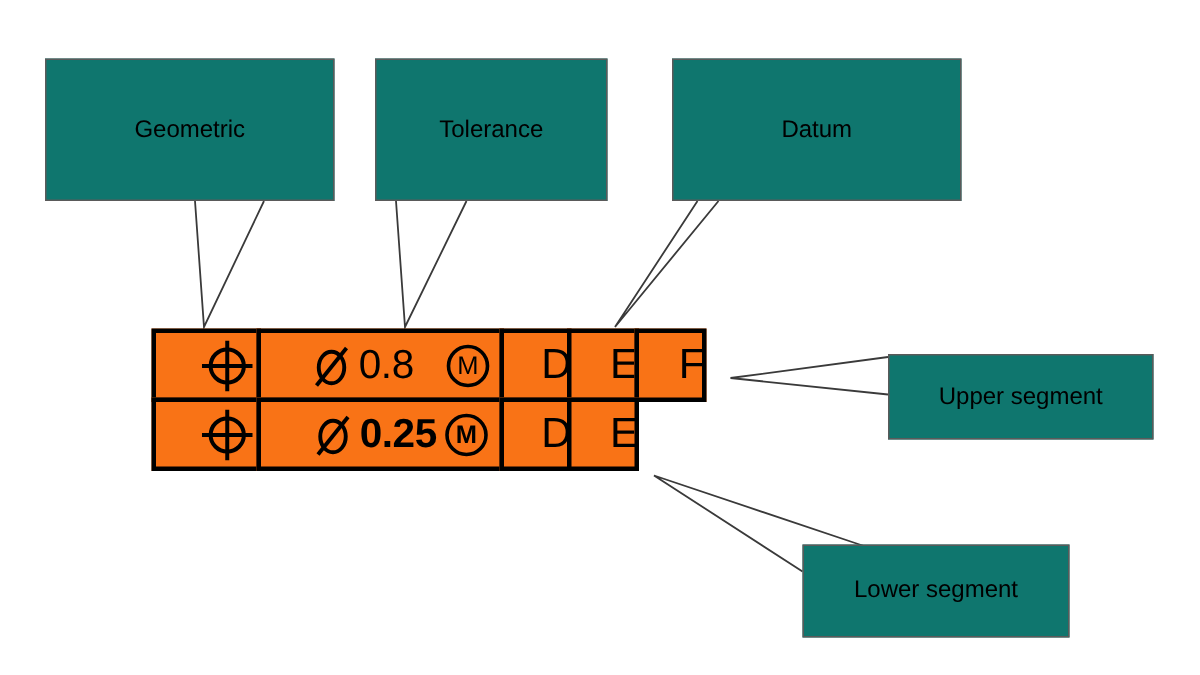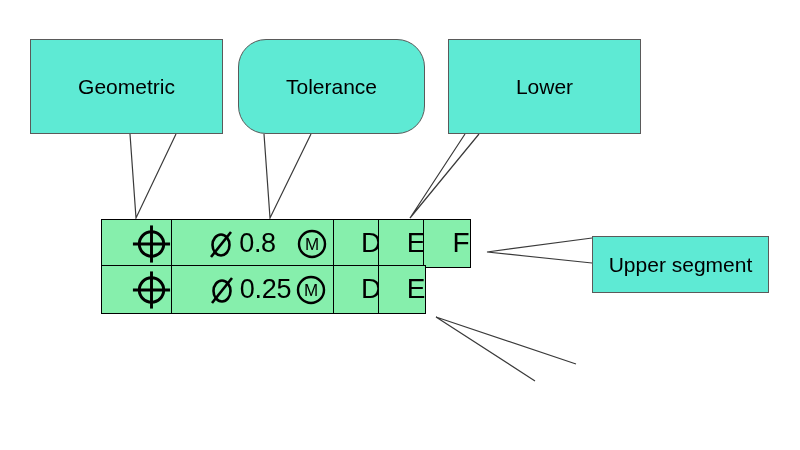--- a/index.html
+++ b/index.html
@@ -23,62 +23,62 @@
     width: 800px;
     height: 450px;
     pointer-events: none;
   }
 
   
   .callout {
     position: absolute;
     box-sizing: border-box;
     border: 1px solid #5a5a5a;
-    background: #5eead4;
+    background: #0f766e;
     display: flex;
     align-items: center;
     justify-content: center;
     text-align: center;
     color: #000000;
-    font-size: 21px;
+    font-size: 16px;
     line-height: 1.32;
     z-index: 3;
   }
   .callout span { display: block; width: 100%; }
 
   #callout-gcs { left: 30px;  top: 39px;  width: 193px; height: 95px; }
-  #callout-tol { left: 238px; top: 39px;  width: 187px; height: 95px; border-radius: 28px; }
+  #callout-tol { left: 250px; top: 39px;  width: 155px; height: 95px; }
   #callout-dat { left: 448px; top: 39px;  width: 193px; height: 95px; }
   #callout-upper { left: 592px; top: 236px; width: 177px; height: 57px; }
   #callout-lower { left: 535px; top: 363px; width: 178px; height: 62px; }
 
   
   .fcf {
     position: absolute;
     left: 101px;
     top: 219px;
     z-index: 4;
   }
   .fcf-row {
     display: flex;
     align-items: stretch;
   }
   .cell {
     box-sizing: border-box;
-    border: 1px solid #000000;
-    background: #86efac;
+    border: 3px solid #000000;
+    background: #f97316;
     display: flex;
     align-items: center;
     justify-content: center;
     color: #000000;
     margin-right: -3px;
     height: 49px;
     padding-left: 28px;
   }
-  .row-lower .cell { margin-top: -3px; }
+  .row-lower .cell { margin-top: -3px; font-weight: bold; }
   .cell.sym   { width: 73px; }
   .cell.tolu  { width: 165px; }
   .cell.toll  { width: 165px; }
   .cell.datum { width: 48px; }
   .cell.letter {
     font-size: 28px;
     font-weight: 400;
     padding-bottom: 2px;
   }
   .tol-content {
@@ -124,27 +124,30 @@
     <div>
       <span>Geometric</span>
     </div>
   </div>
 
   <div class="callout" id="callout-tol">
     <span>Tolerance</span>
   </div>
 
   <div class="callout" id="callout-dat">
-    <span>Lower</span>
+    <span>Datum</span>
   </div>
 
   <div class="callout" id="callout-upper">
     <span>Upper segment</span>
   </div>
 
+  <div class="callout" id="callout-lower">
+    <span>Lower segment</span>
+  </div>
 
   <div class="fcf">
 
     <div class="fcf-row row-upper">
 
       <div class="cell sym">
         <svg class="pos-ico" width="44" height="44" viewBox="0 0 44 44">
           <circle cx="22" cy="22" r="12.5" fill="none" stroke="#000" stroke-width="3"></circle>
           <line x1="22" y1="3" x2="22" y2="41" stroke="#000" stroke-width="3"></line>
           <line x1="3" y1="22" x2="41" y2="22" stroke="#000" stroke-width="3"></line>

